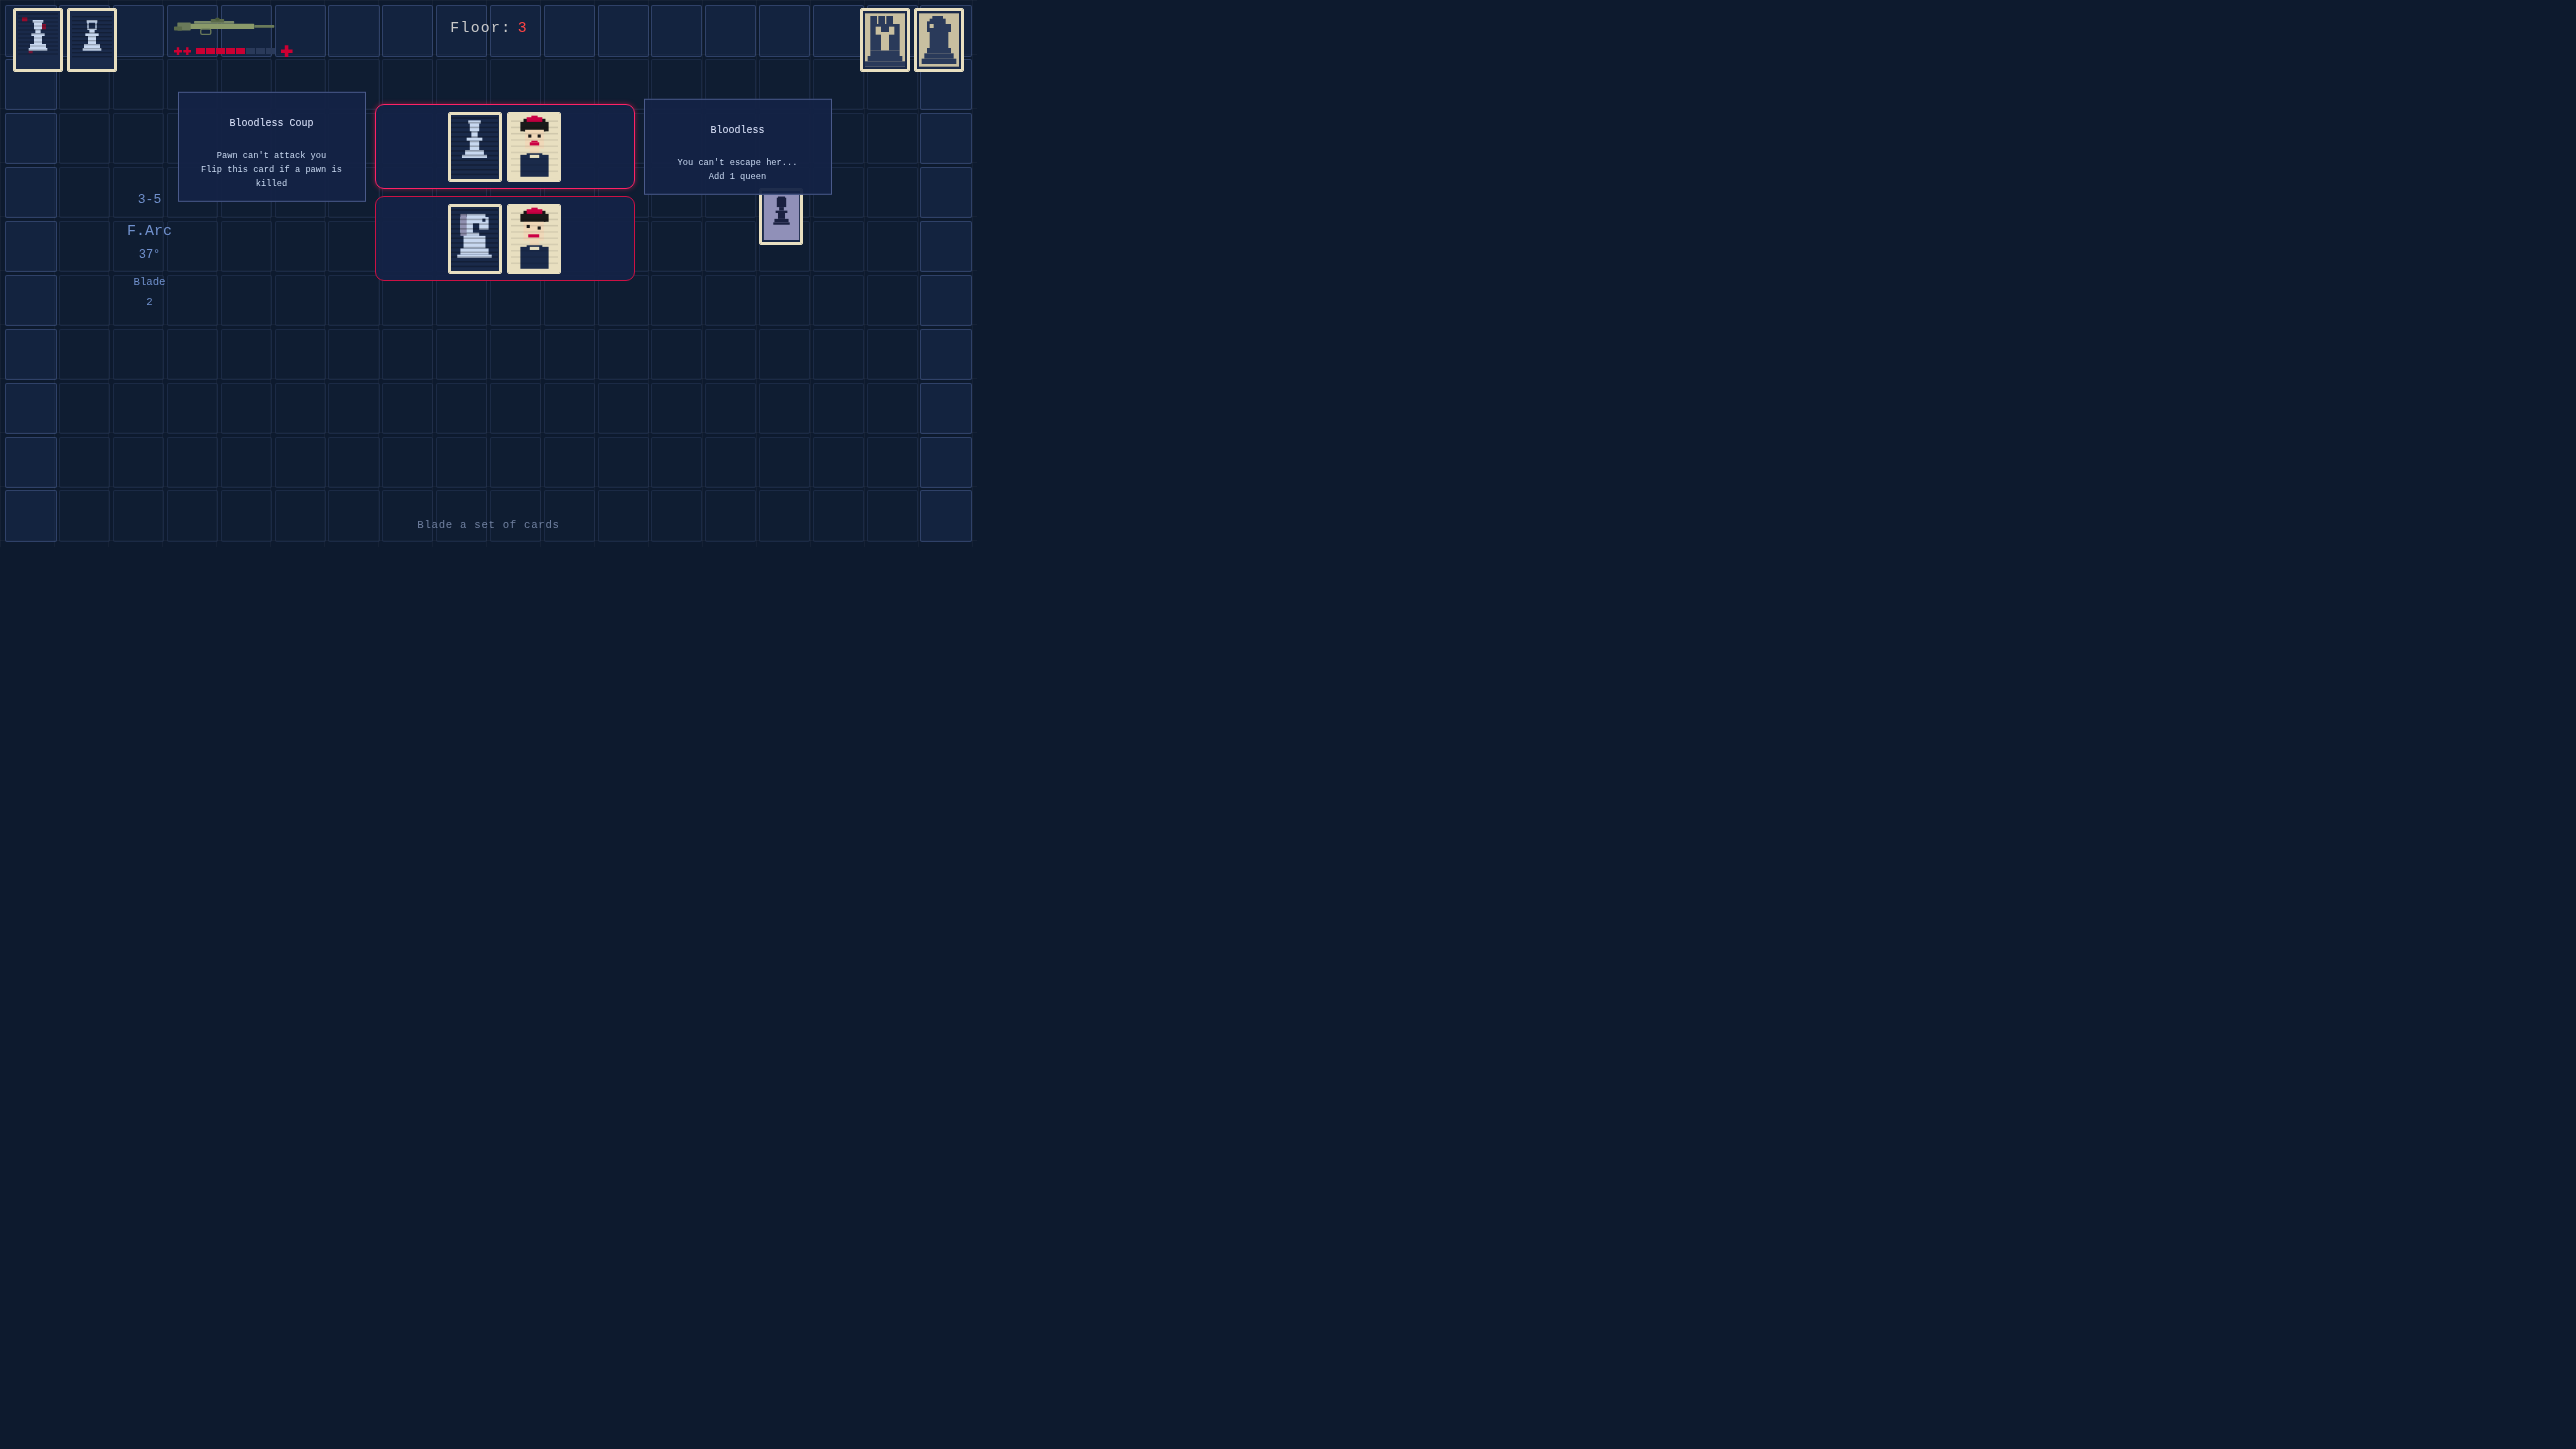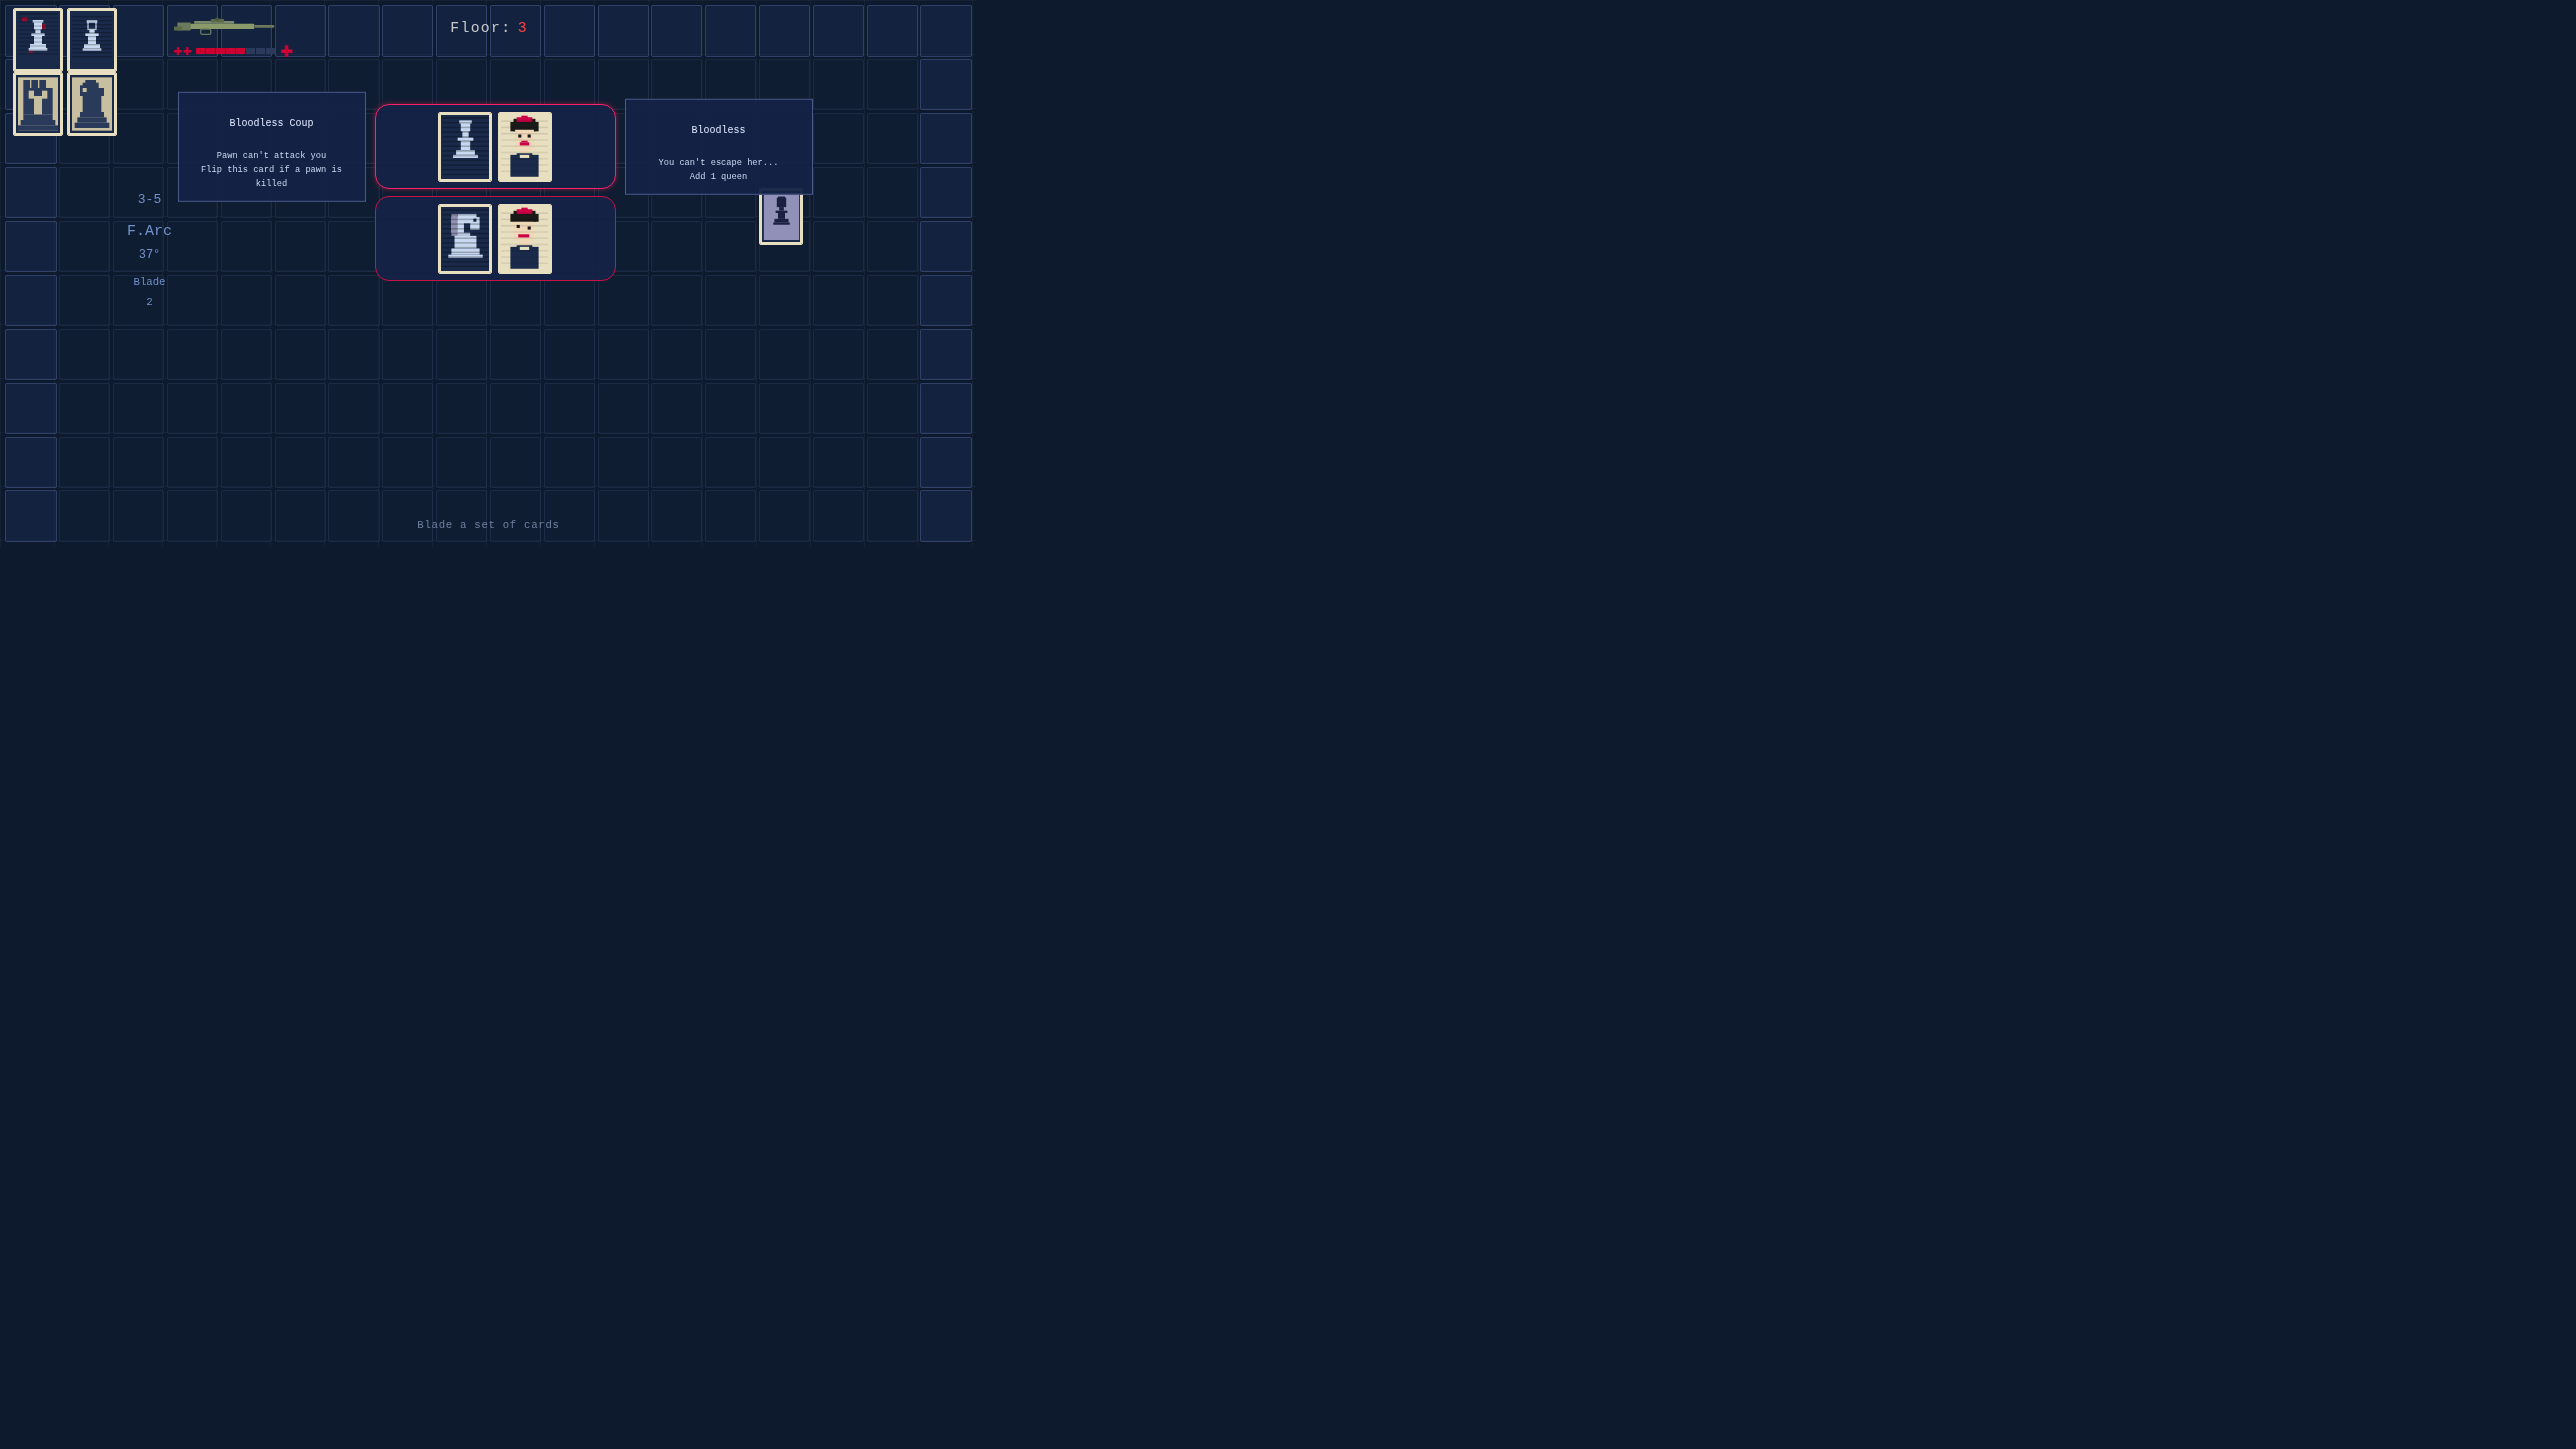--- a/index.html
+++ b/index.html
@@ -50,21 +50,20 @@
     .hud-top {
       position: absolute;
       top: 8px;
       left: 0;
       right: 0;
       display: flex;
       align-items: flex-start;
       justify-content: space-between;
       padding: 0 13.4px;
       z-index: 10;
-      flex-direction: column;
     }
 
     
     .player-cards {
       display: flex;
       gap: 4px;
     }
 
     .card-small {
       width: 50px;
@@ -122,24 +121,24 @@
       position: absolute;
       top: 104px;
       left: 50%;
       transform: translateX(-50%);
       width: 228px;
       z-index: 20;
     }
 
     
     .option-set {
-      width: 241px;
+      width: 260px;
       background: rgba(20, 35, 70, 0.92);
       border: 1.3px solid #cc1144;
-      border-radius: 14px;
+      border-radius: 9px;
       padding: 6.7px;
       display: flex;
       gap: 5.4px;
       align-items: center;
       justify-content: center;
       margin-bottom: 6.7px;
       position: relative;
     }
 
     .option-set.selected {

